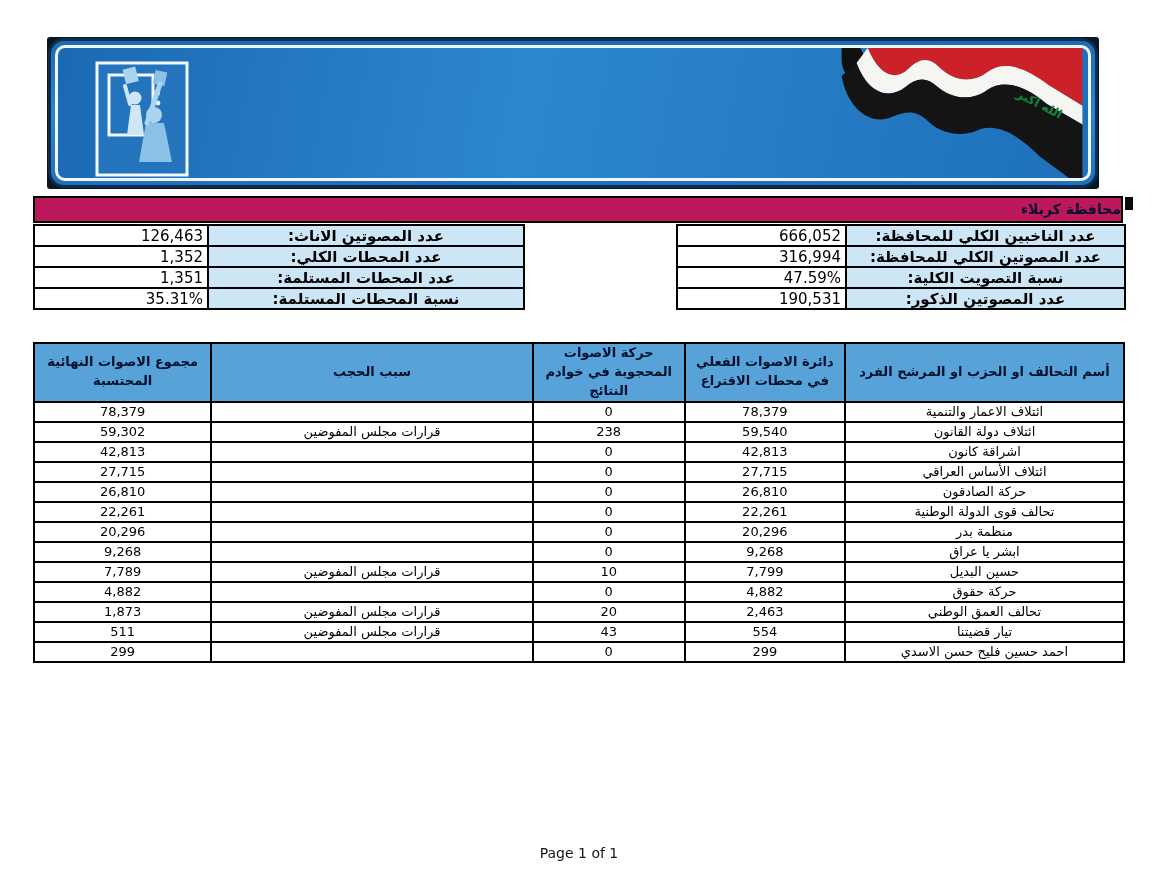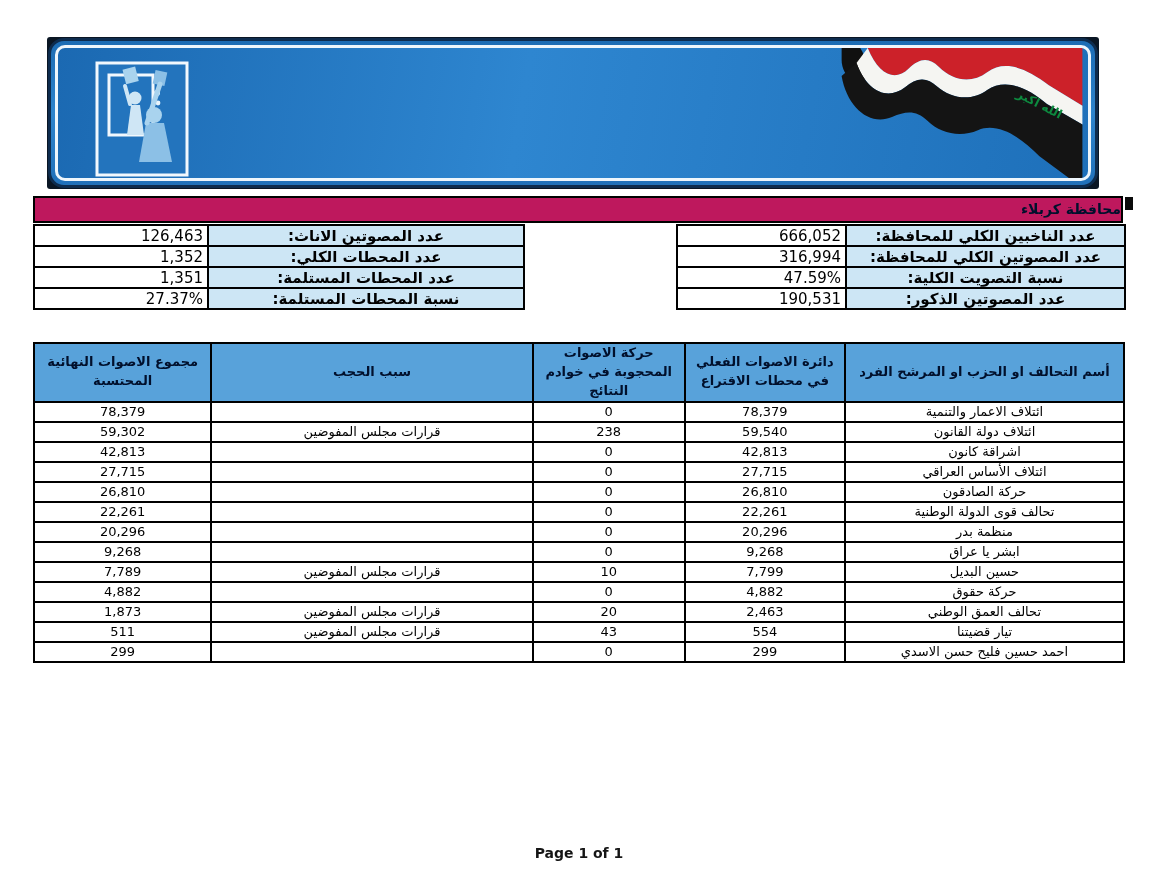--- a/index.html
+++ b/index.html
@@ -49,21 +49,21 @@
   #results-table{ position:absolute; left:33px; top:342px; width:1092px; direction:rtl; }
   #results-table td{ border:2px solid #000; overflow:hidden; }
   #results-table thead td{ background:#58a2da; font-weight:bold; font-size:13px;
     color:#01102c; text-align:center; height:54px; line-height:1.45; padding:0 6px; }
   #results-table tbody td{ background:#fff; font-size:13px; text-align:center;
     height:20px; padding:0 4px; white-space:nowrap; }
   #results-table tbody td.num{ direction:ltr;margin-left:41px; }
 
   
   .footer{ position:absolute; left:33px; top:845px; width:1092px;
-    text-align:center; font-size:14px; color:#151515;font-weight:bold; }
+    text-align:center; font-size:14px; color:#151515; }
 </style>
 </head>
 <body>
 
 <div class="banner-back"></div>
 <div class="banner">
   <div class="banner-inner">
 
     <div class="flag-wrap">
       <svg width="252" height="140" viewBox="0 0 258 150" xmlns="http://www.w3.org/2000/svg">
@@ -137,21 +137,21 @@
       <tr>
         <td class="lbl">عدد المحطات الكلي:</td>
         <td class="val">1,352</td>
       </tr>
       <tr>
         <td class="lbl">عدد المحطات المستلمة:</td>
         <td class="val">1,351</td>
       </tr>
       <tr>
         <td class="lbl">نسبة المحطات المستلمة:</td>
-        <td class="val">27.37%</td>
+        <td class="val">35.31%</td>
       </tr>
     </tbody>
 </table>
 
 <table id="results-table">
   <colgroup>
     <col style="width:277px">
       <col style="width:159px">
       <col style="width:151px">
     <col style="width:319px">

